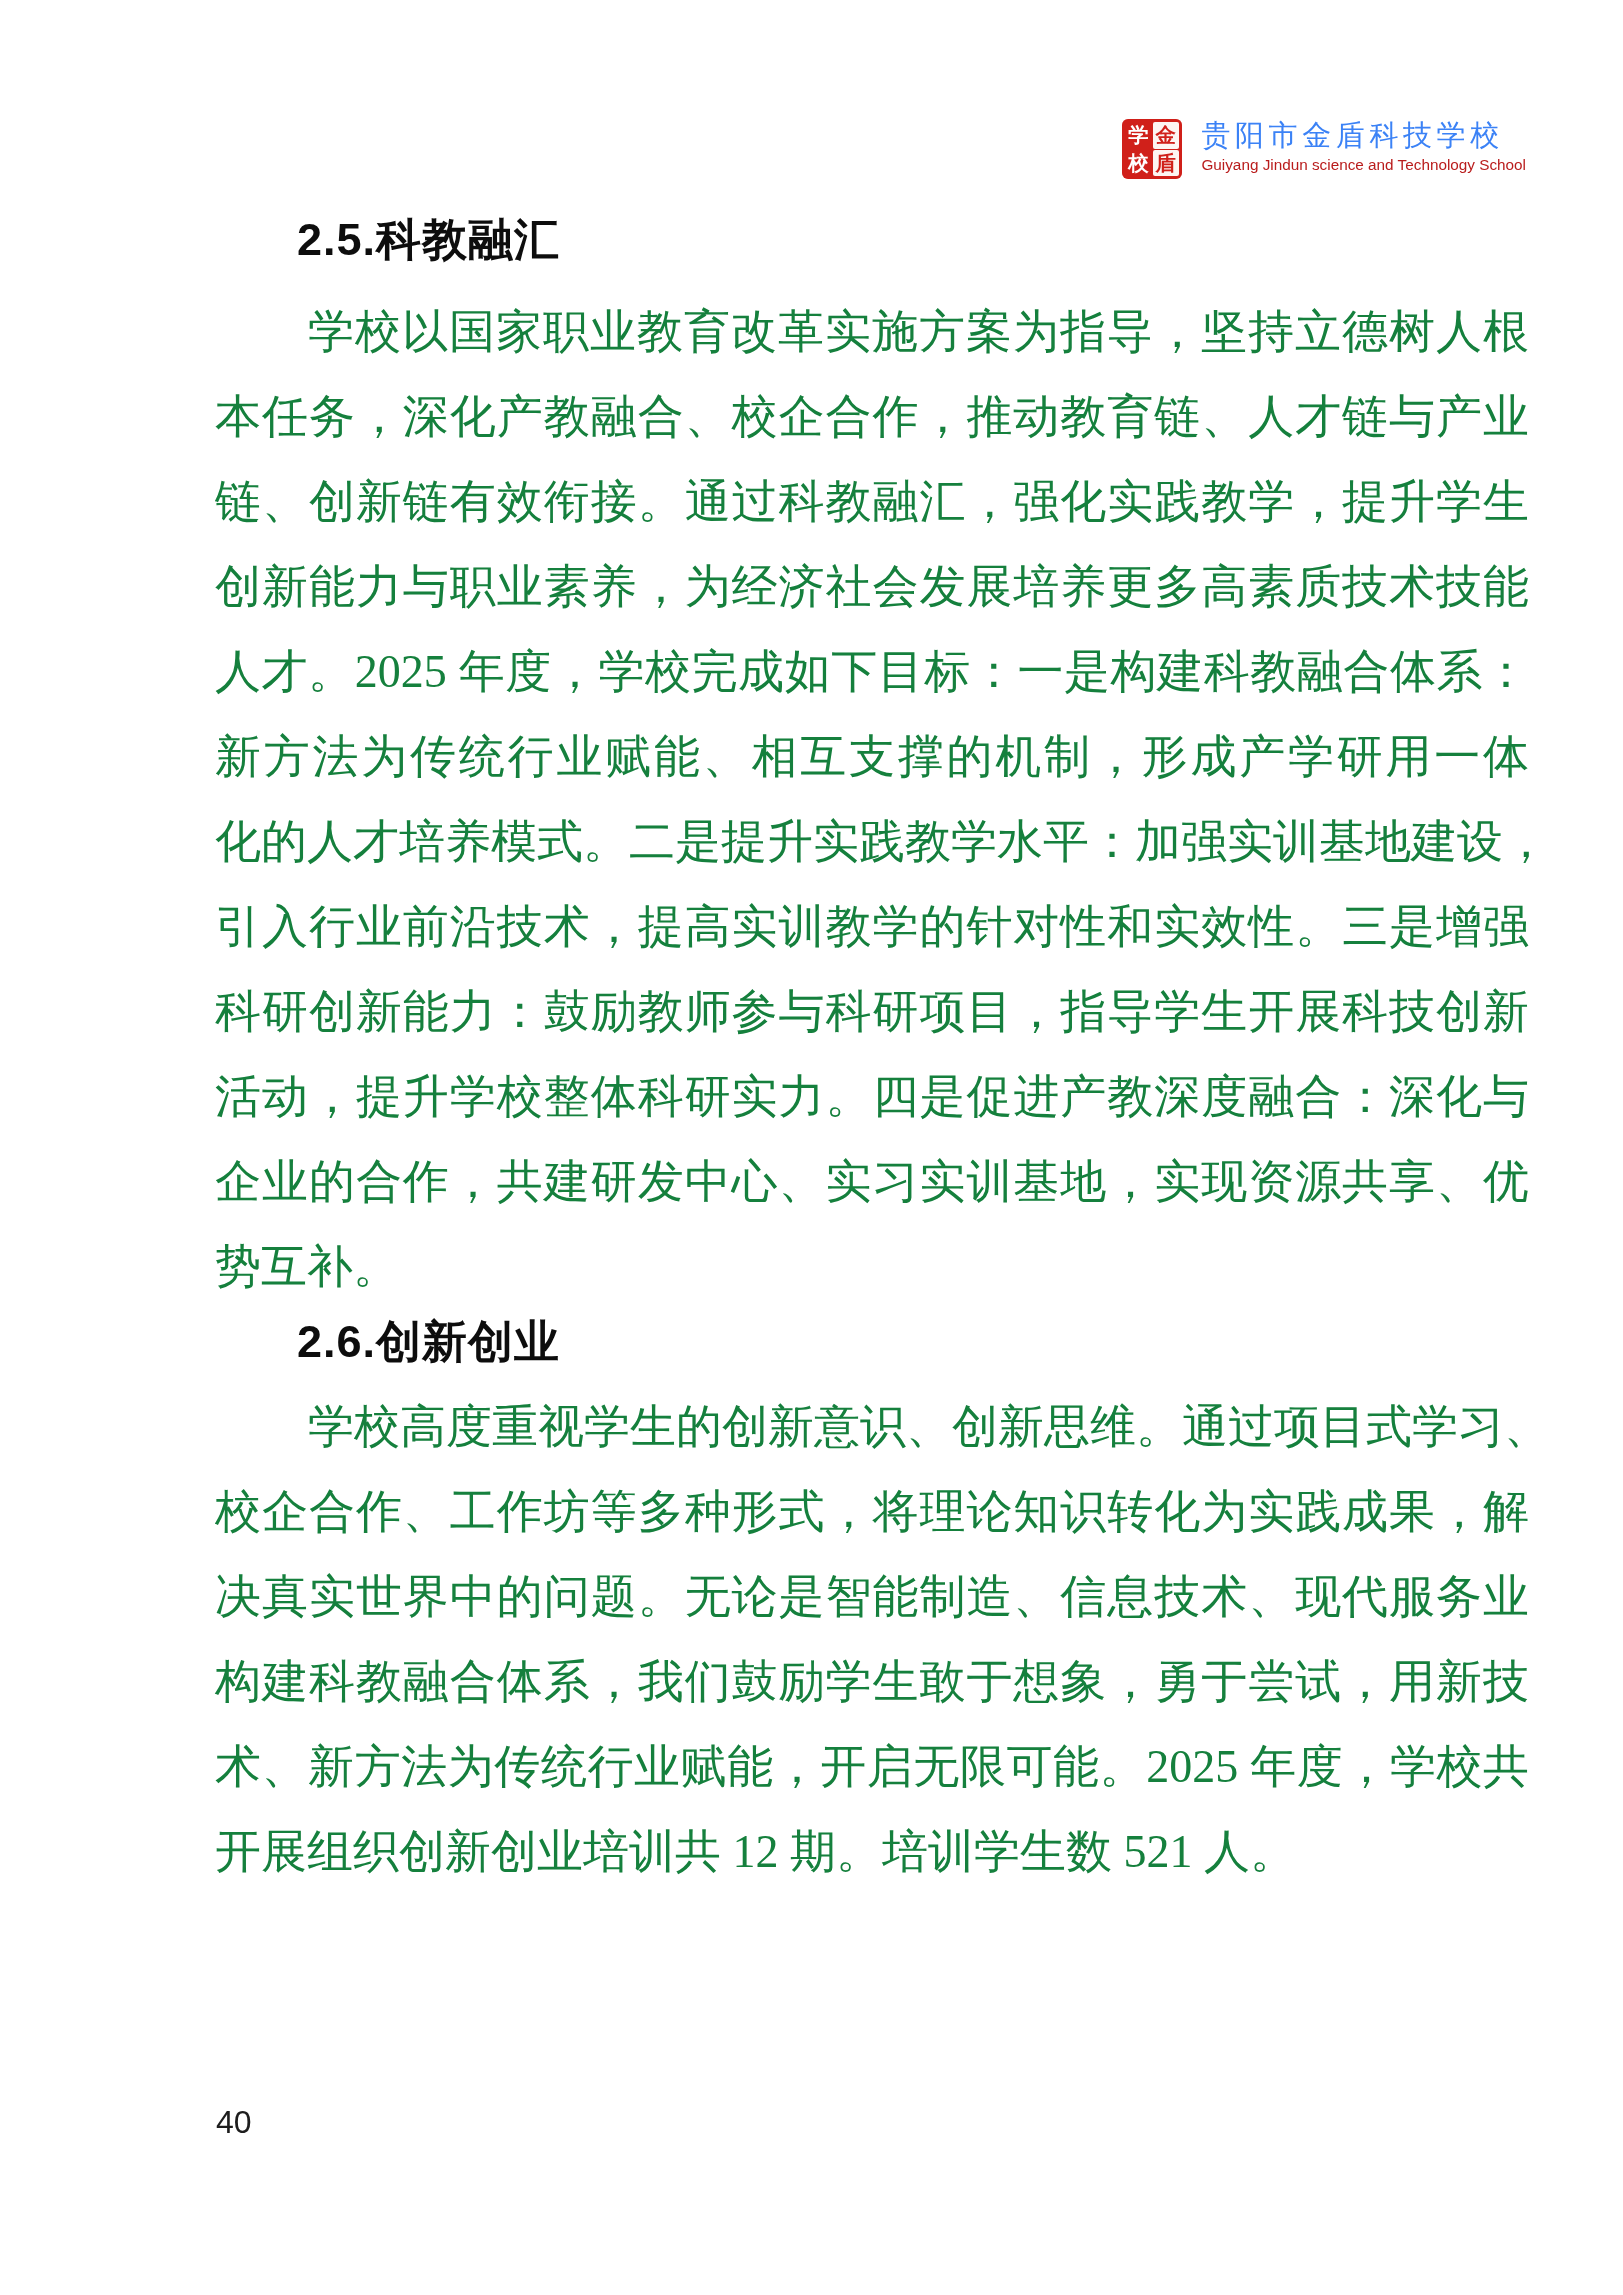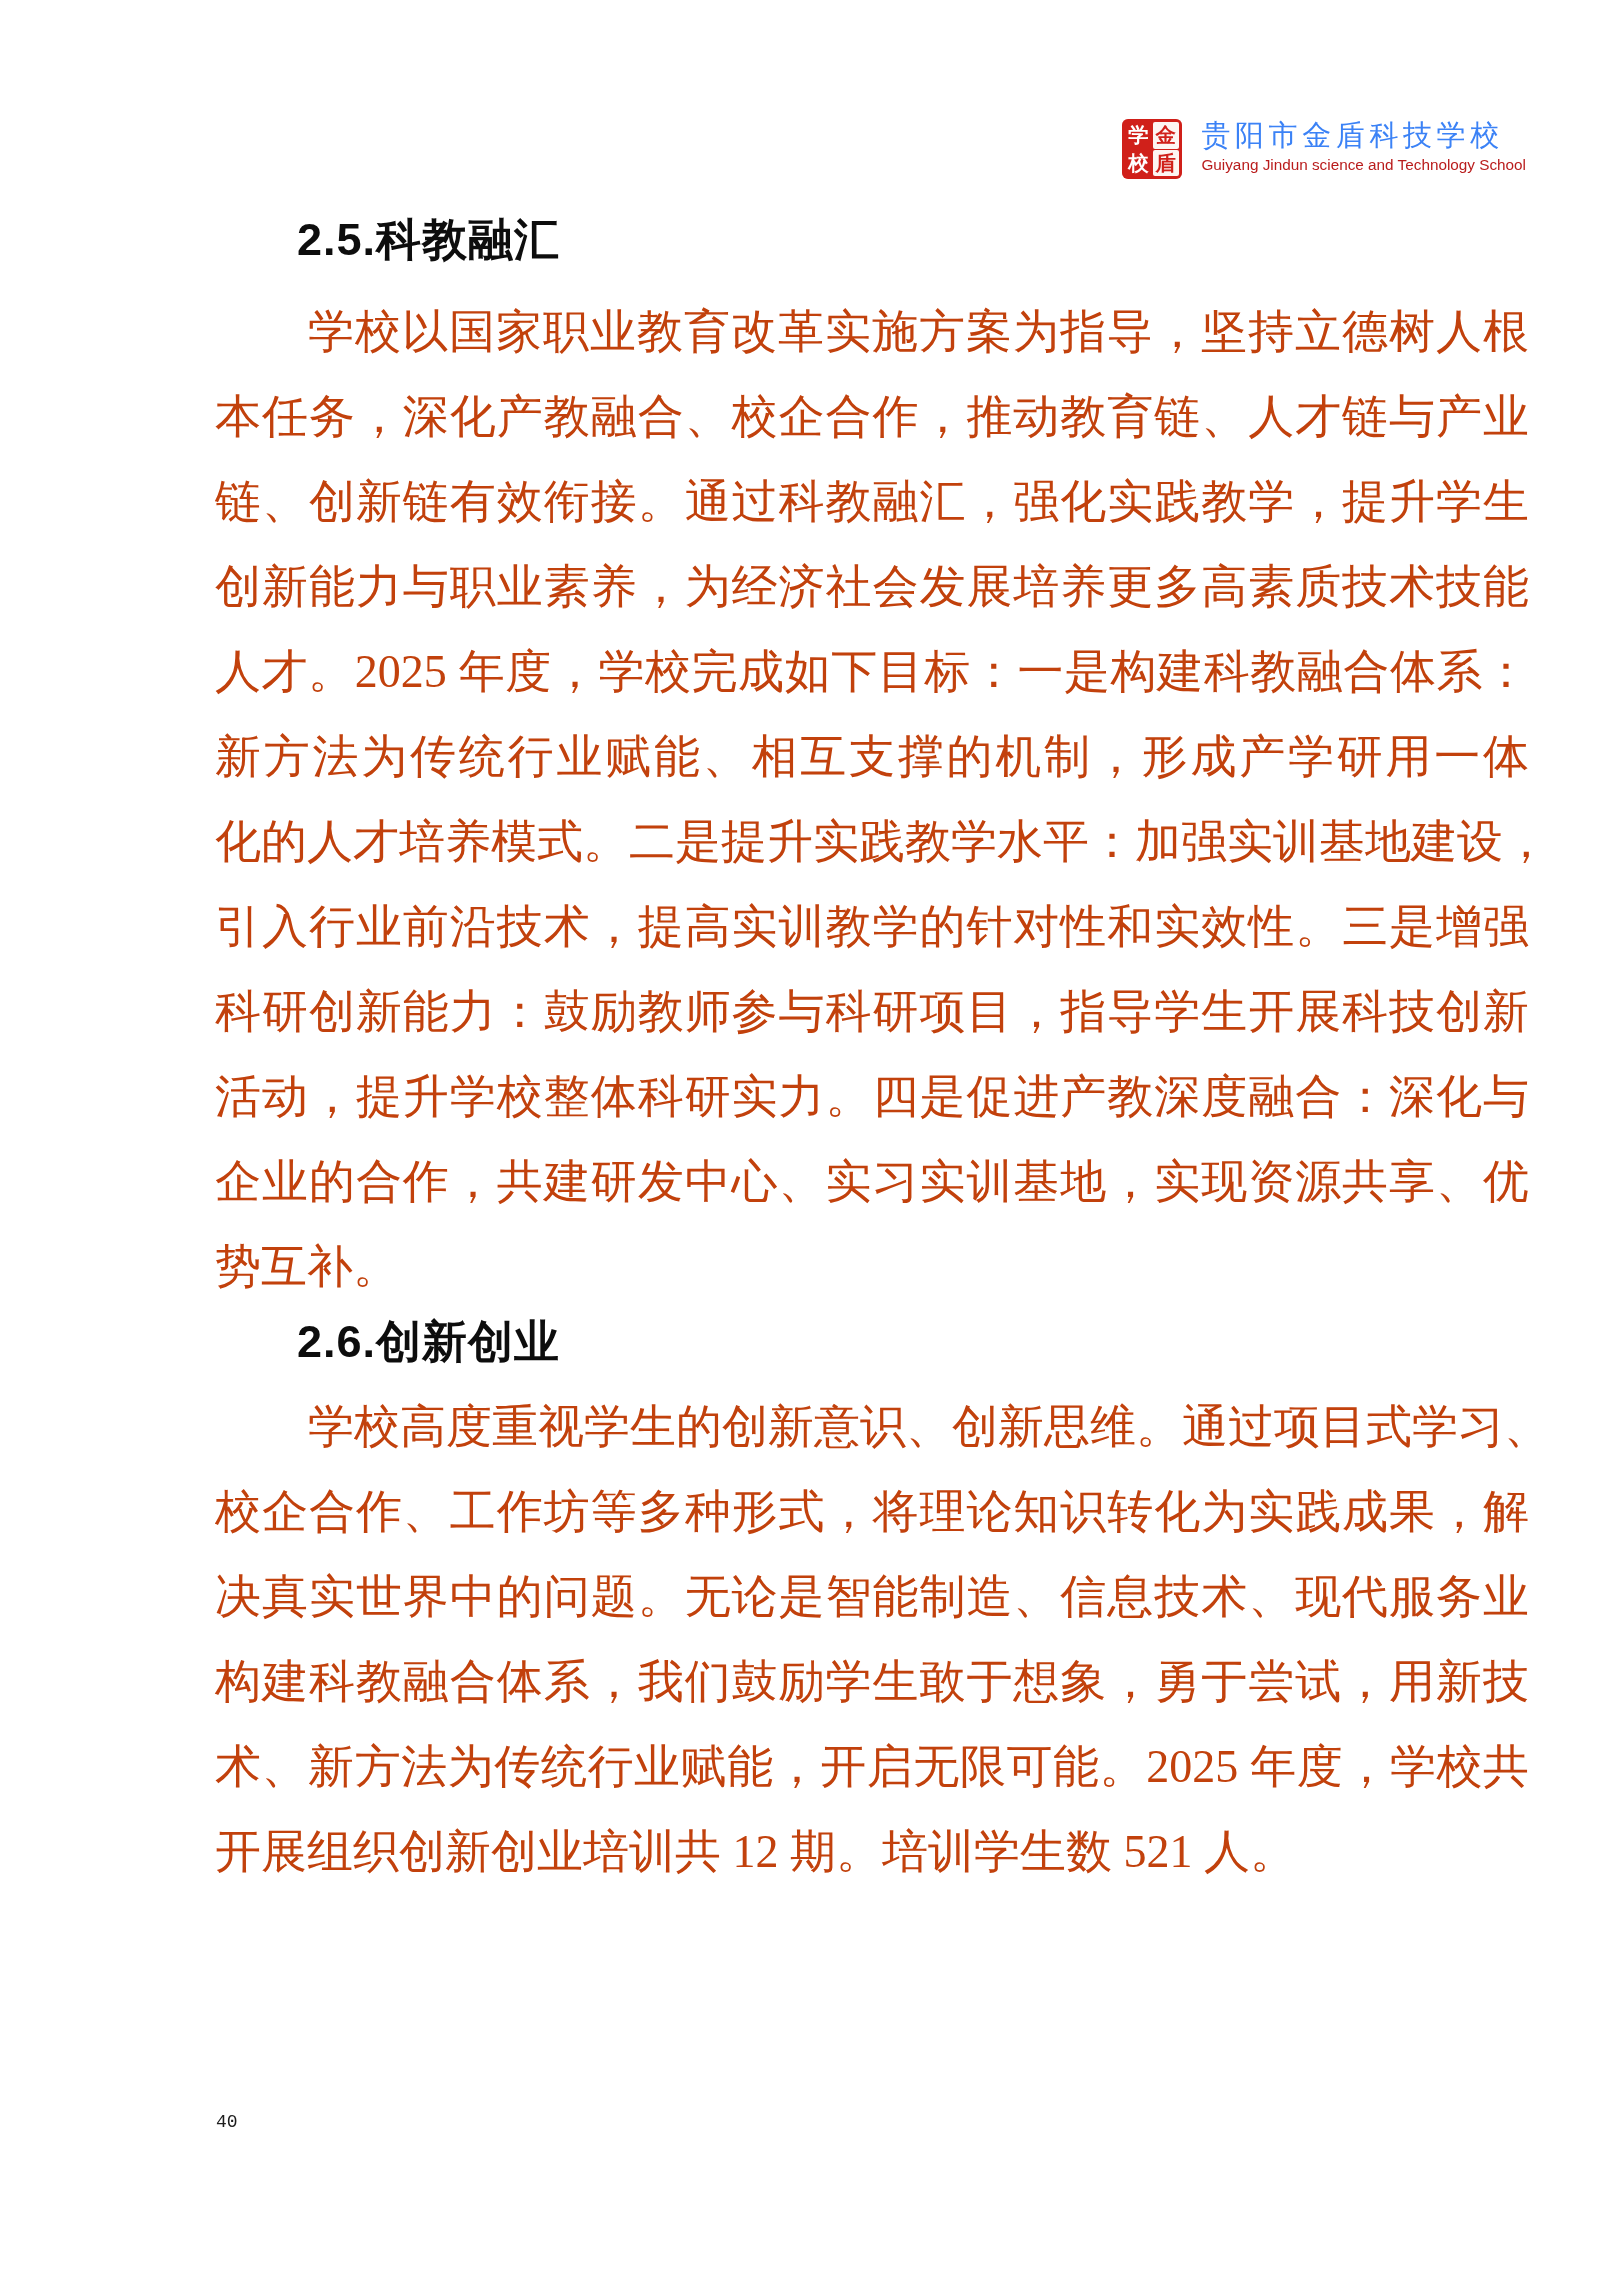--- a/index.html
+++ b/index.html
@@ -88,41 +88,41 @@
   }
   .sec-heading.second { margin-bottom: 8.2px; }
   .para { margin: 0; }
   .line {
     height: 85px;
     line-height: 85px;
     font-size: 46px;
     text-align: justify;
     text-align-last: justify;
     white-space: nowrap;
-    color: #c2410c;
+    color: #15803d;
   }
   .line.indent { padding-left: 93px; }
   .line.last {
     text-align: left;
     text-align-last: left;
   }
   .line .b {
     font-weight: 400;
     font-family: "Liberation Sans", sans-serif;
   }
 
   
   .pageno {
     position: absolute;
     left: 216px;
     top: 2107px;
-    font-size: 18px;
+    font-size: 32px;
     line-height: 31px;
     color: #1d1d1d;
-    font-family: Liberation Mono, monospace;
+    font-family: Liberation Sans, sans-serif;
     text-align: right;
   }
 </style>
 </head>
 <body>
 
 <div class="page">
 
   <div class="hdr">
     <div class="seal">

